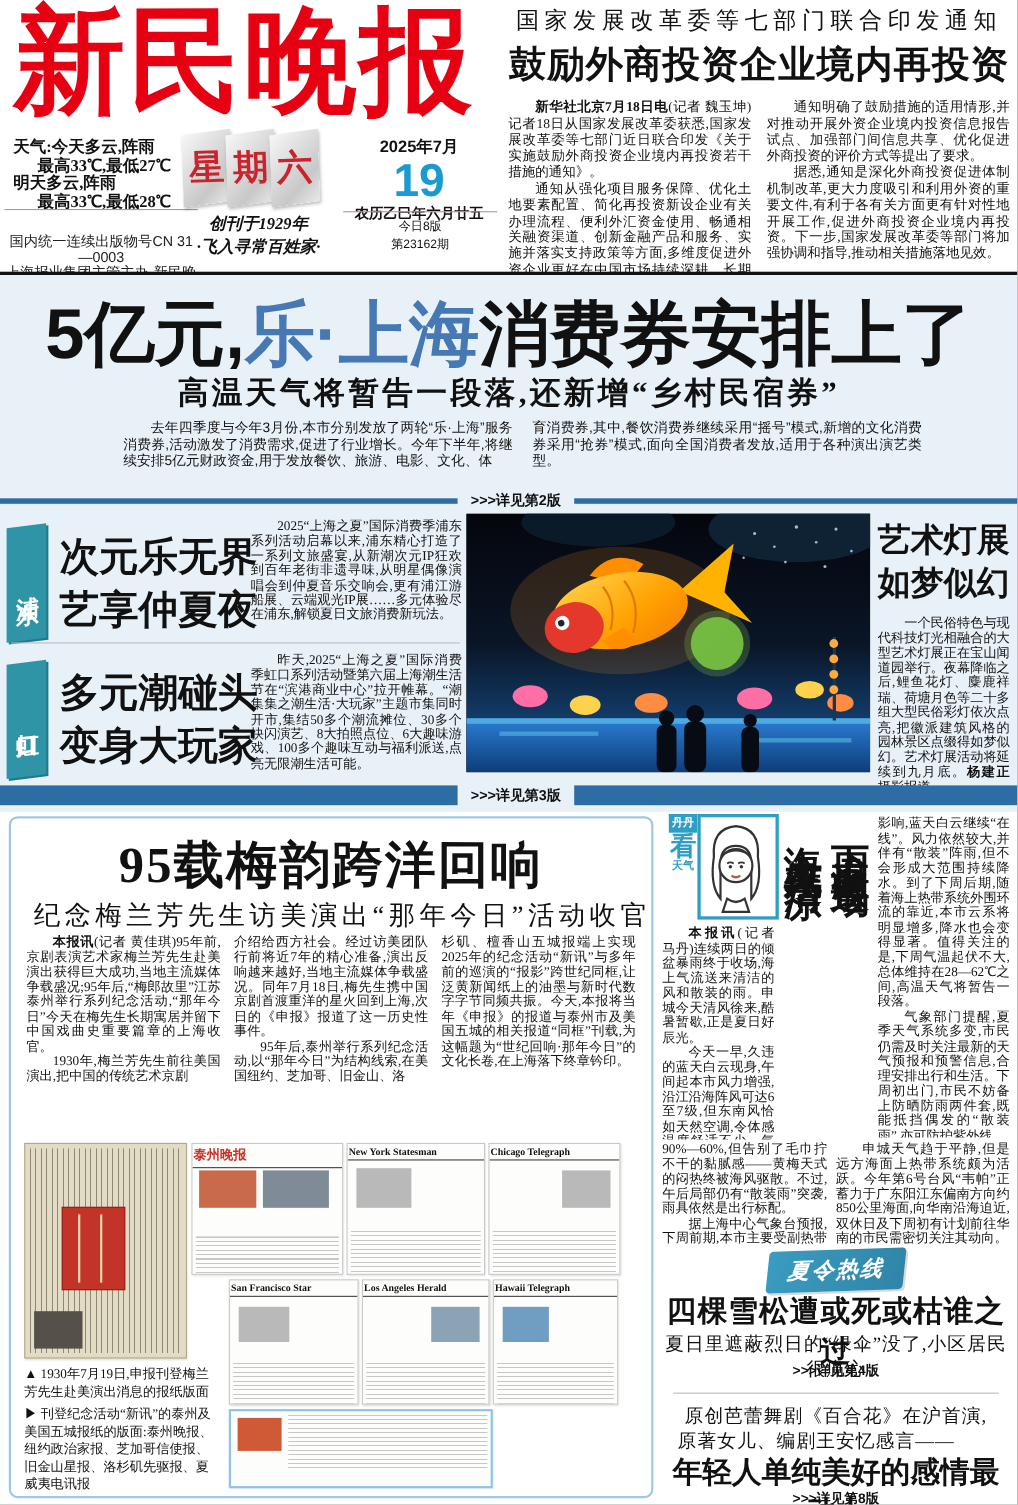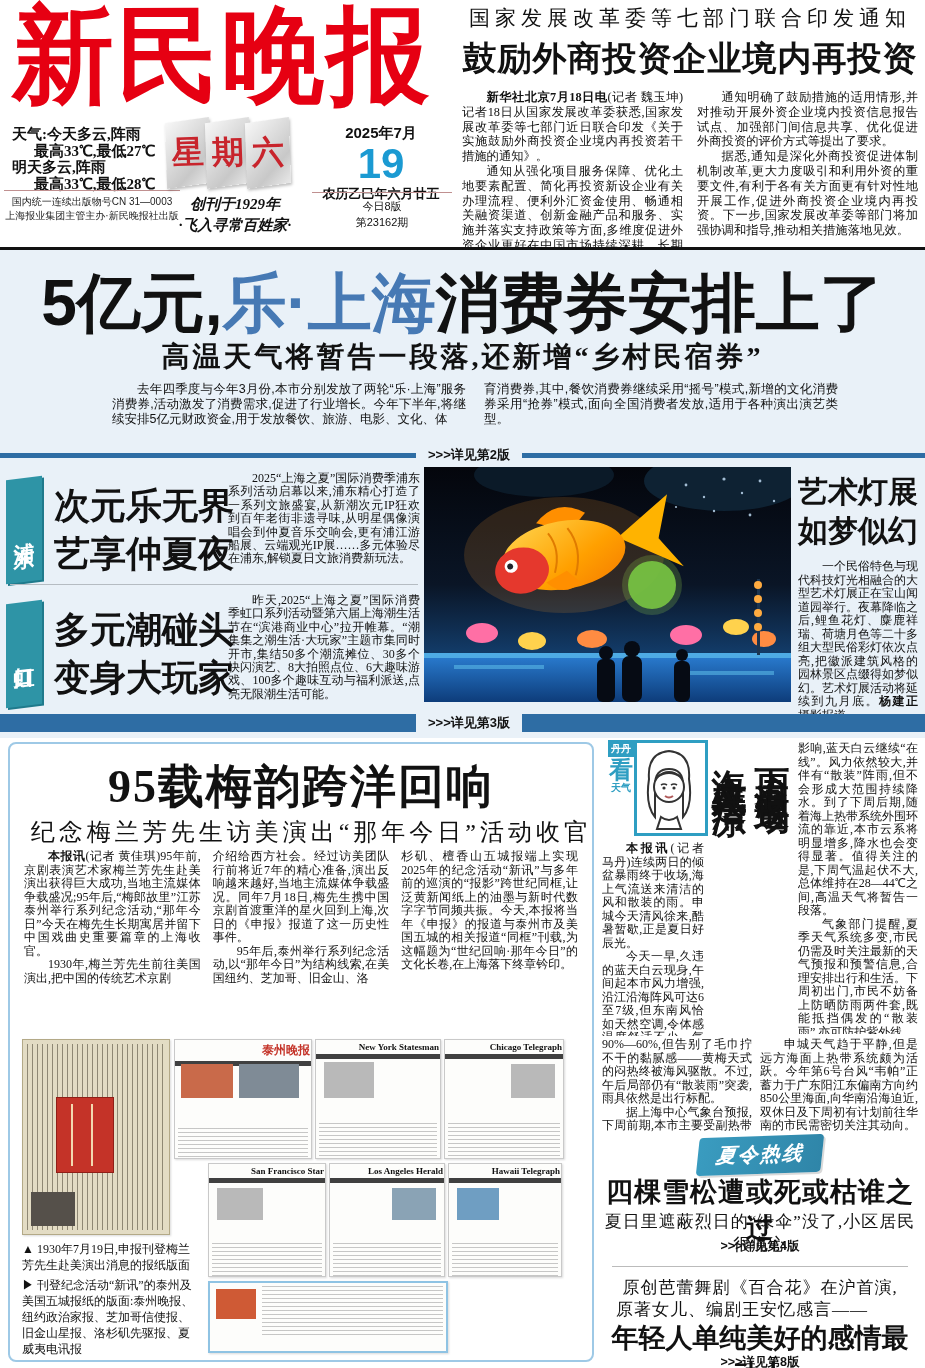--- a/index.html
+++ b/index.html
@@ -11,22 +11,22 @@
   .hide{overflow:hidden;}
   p{margin:0;}
   .para{text-indent:2em;}
   .noindent{text-indent:0;}
 
   
   .brand{left:12px;top:-14px;width:452px;font-size:102px;font-weight:900;color:#e60012;
          letter-spacing:3px;transform:scaleY(1.04);transform-origin:top left;white-space:nowrap;}
   .mh-weather{left:12px;top:126px;width:160px;font-size:15px;font-weight:700;line-height:16.5px;font-family:Liberation Serif, serif;}
   .mh-weather .ind{padding-left:22px;display:block;}
-  .mh-issn{left:4px;top:190px;width:176px;border-top:1px solid #c09090;padding-top:4px;
-           font-size:10px;text-align:center;line-height:14px;color:#222;}
+  .mh-issn{left:4px;top:190px;width:176px;border-top:1px solid #c09090;padding-top:22px;
+           font-size:13px;text-align:center;line-height:14px;color:#222;}
   .wk-badge{left:166px;top:120px;width:138px;height:74px;display:flex;}
   .wk-tile{width:44px;height:66px;margin-right:-4px;background:linear-gradient(135deg,#f7f7f7,#c8c8c8 70%,#e9e9e9);
            transform:skewY(-6deg) rotate(-2deg);display:flex;align-items:center;justify-content:center;
            box-shadow:1px 2px 3px rgba(0,0,0,.25);}
   .wk-tile span{font-size:32px;font-weight:900;color:#c8242c;transform:skewY(6deg);}
   .mh-founded{left:152px;top:194px;width:166px;text-align:center;font-size:15px;font-weight:700;
               font-style:italic;line-height:21px;}
   .mh-date{left:300px;top:124px;width:162px;text-align:center;font-weight:700;}
   .mh-date .dm{font-size:15px;}
   .mh-date .dd{font-size:42px;line-height:42px;color:#1b9ad2;}
@@ -86,22 +86,22 @@
 
   
   .meibox{left:8px;top:742px;width:582px;height:616px;background:#fff;border:2px solid #9ec9e6;border-radius:8px;}
   .mei-hl{left:0;top:12px;width:100%;text-align:center;font-size:46px;font-weight:900;letter-spacing:2px;}
   .mei-sub{left:0;top:72px;width:100%;text-align:right;font-size:24px;letter-spacing:4px;}
   .mei-cols{left:14px;top:106px;width:554px;display:flex;gap:12px;height:186px;}
   .mei-cols .col{flex:1;font-size:12px;line-height:13.5px;}
 
   .clipzone{left:12px;top:293px;width:558px;height:318px;}
   .clip{position:absolute;background:#fdfdfb;border:1px solid #c9c9c9;box-shadow:1px 1px 2px rgba(0,0,0,.15);overflow:hidden;}
-  .clip .mast{font-family:"Liberation Serif",serif;font-weight:700;text-align:right;font-size:9px;
-              border-bottom:5px solid #404040;padding:2px 1px;white-space:nowrap;}
+  .clip .mast{font-family:"Liberation Serif",serif;font-weight:700;text-align:left;font-size:9px;
+              border-bottom:1px solid #404040;padding:2px 1px;white-space:nowrap;}
   .clip .lines{margin:3px;height:70px;background:repeating-linear-gradient(#9a9a9a 0 1px,transparent 1px 4px);opacity:.55;}
   .clip .img{position:absolute;background:#b9b9b9;}
   .c-shenbao{left:0;top:2px;width:146px;height:194px;background:#e3dcc4;
              border:1px solid #b3a987;}
   .c-shenbao .vstripes{position:absolute;inset:4px;background:repeating-linear-gradient(90deg,#6b6452 0 1px,transparent 1px 5px);opacity:.7;}
   .c-shenbao .red{position:absolute;left:34px;top:58px;width:56px;height:74px;background:#c43328;
                   box-shadow:0 0 0 1px #8f1f17;}
   .c-shenbao .red i{position:absolute;top:6px;bottom:6px;width:2px;background:#f3d9b0;}
   .c-shenbao .photo1{position:absolute;left:8px;bottom:8px;width:44px;height:34px;background:#55504a;}
   .c-tz .mast{color:#c43328;font-size:12px;}
@@ -427,21 +427,21 @@
       <p class="para"><b>本报讯</b><span>(记者 马丹)连续两日的倾盆暴雨终于收场,海上气流送来清洁的风和散装的雨。申城今天清风徐来,酷暑暂歇,正是夏日好辰光。</span></p>
       <p class="para">今天一早,久违的蓝天白云现身,午间起本市风力增强,沿江沿海阵风可达6至7级,但东南风恰如天然空调,令体感温度舒适不少。气温虽在27—33℃间徘徊,相对湿度</p>
     </div>
 
     <div class="abs w-hl">
       <div>下周高温暂退场</div>
       <div>海上东风送清凉</div>
     </div>
 
     <div class="abs w-col2 serif just hide">
-      <p class="noindent">影响,蓝天白云继续“在线”。风力依然较大,并伴有“散装”阵雨,但不会形成大范围持续降水。到了下周后期,随着海上热带系统外围环流的靠近,本市云系将明显增多,降水也会变得显著。值得关注的是,下周气温起伏不大,总体维持在28—44℃之间,高温天气将暂告一段落。</p>
+      <p class="noindent">影响,蓝天白云继续“在线”。风力依然较大,并伴有“散装”阵雨,但不会形成大范围持续降水。到了下周后期,随着海上热带系统外围环流的靠近,本市云系将明显增多,降水也会变得显著。值得关注的是,下周气温起伏不大,总体维持在28—62℃之间,高温天气将暂告一段落。</p>
       <p class="para">气象部门提醒,夏季天气系统多变,市民仍需及时关注最新的天气预报和预警信息,合理安排出行和生活。下周初出门,市民不妨备上防晒防雨两件套,既能抵挡偶发的“散装雨”,亦可防护紫外线。</p>
     </div>
 
     <div class="abs w-wideL serif just hide">
       <p class="noindent">90%—60%,但告别了毛巾拧不干的黏腻感——黄梅天式的闷热终被海风驱散。不过,午后局部仍有“散装雨”突袭,雨具依然是出行标配。</p>
       <p class="para">据上海中心气象台预报,下周前期,本市主要受副热带高压边缘</p>
     </div>
     <div class="abs w-wideR serif just hide">
       <p class="para">申城天气趋于平静,但是远方海面上热带系统颇为活跃。今年第6号台风“韦帕”正蓄力于广东阳江东偏南方向约850公里海面,向华南沿海迫近,双休日及下周初有计划前往华南的市民需密切关注其动向。</p>
     </div>

